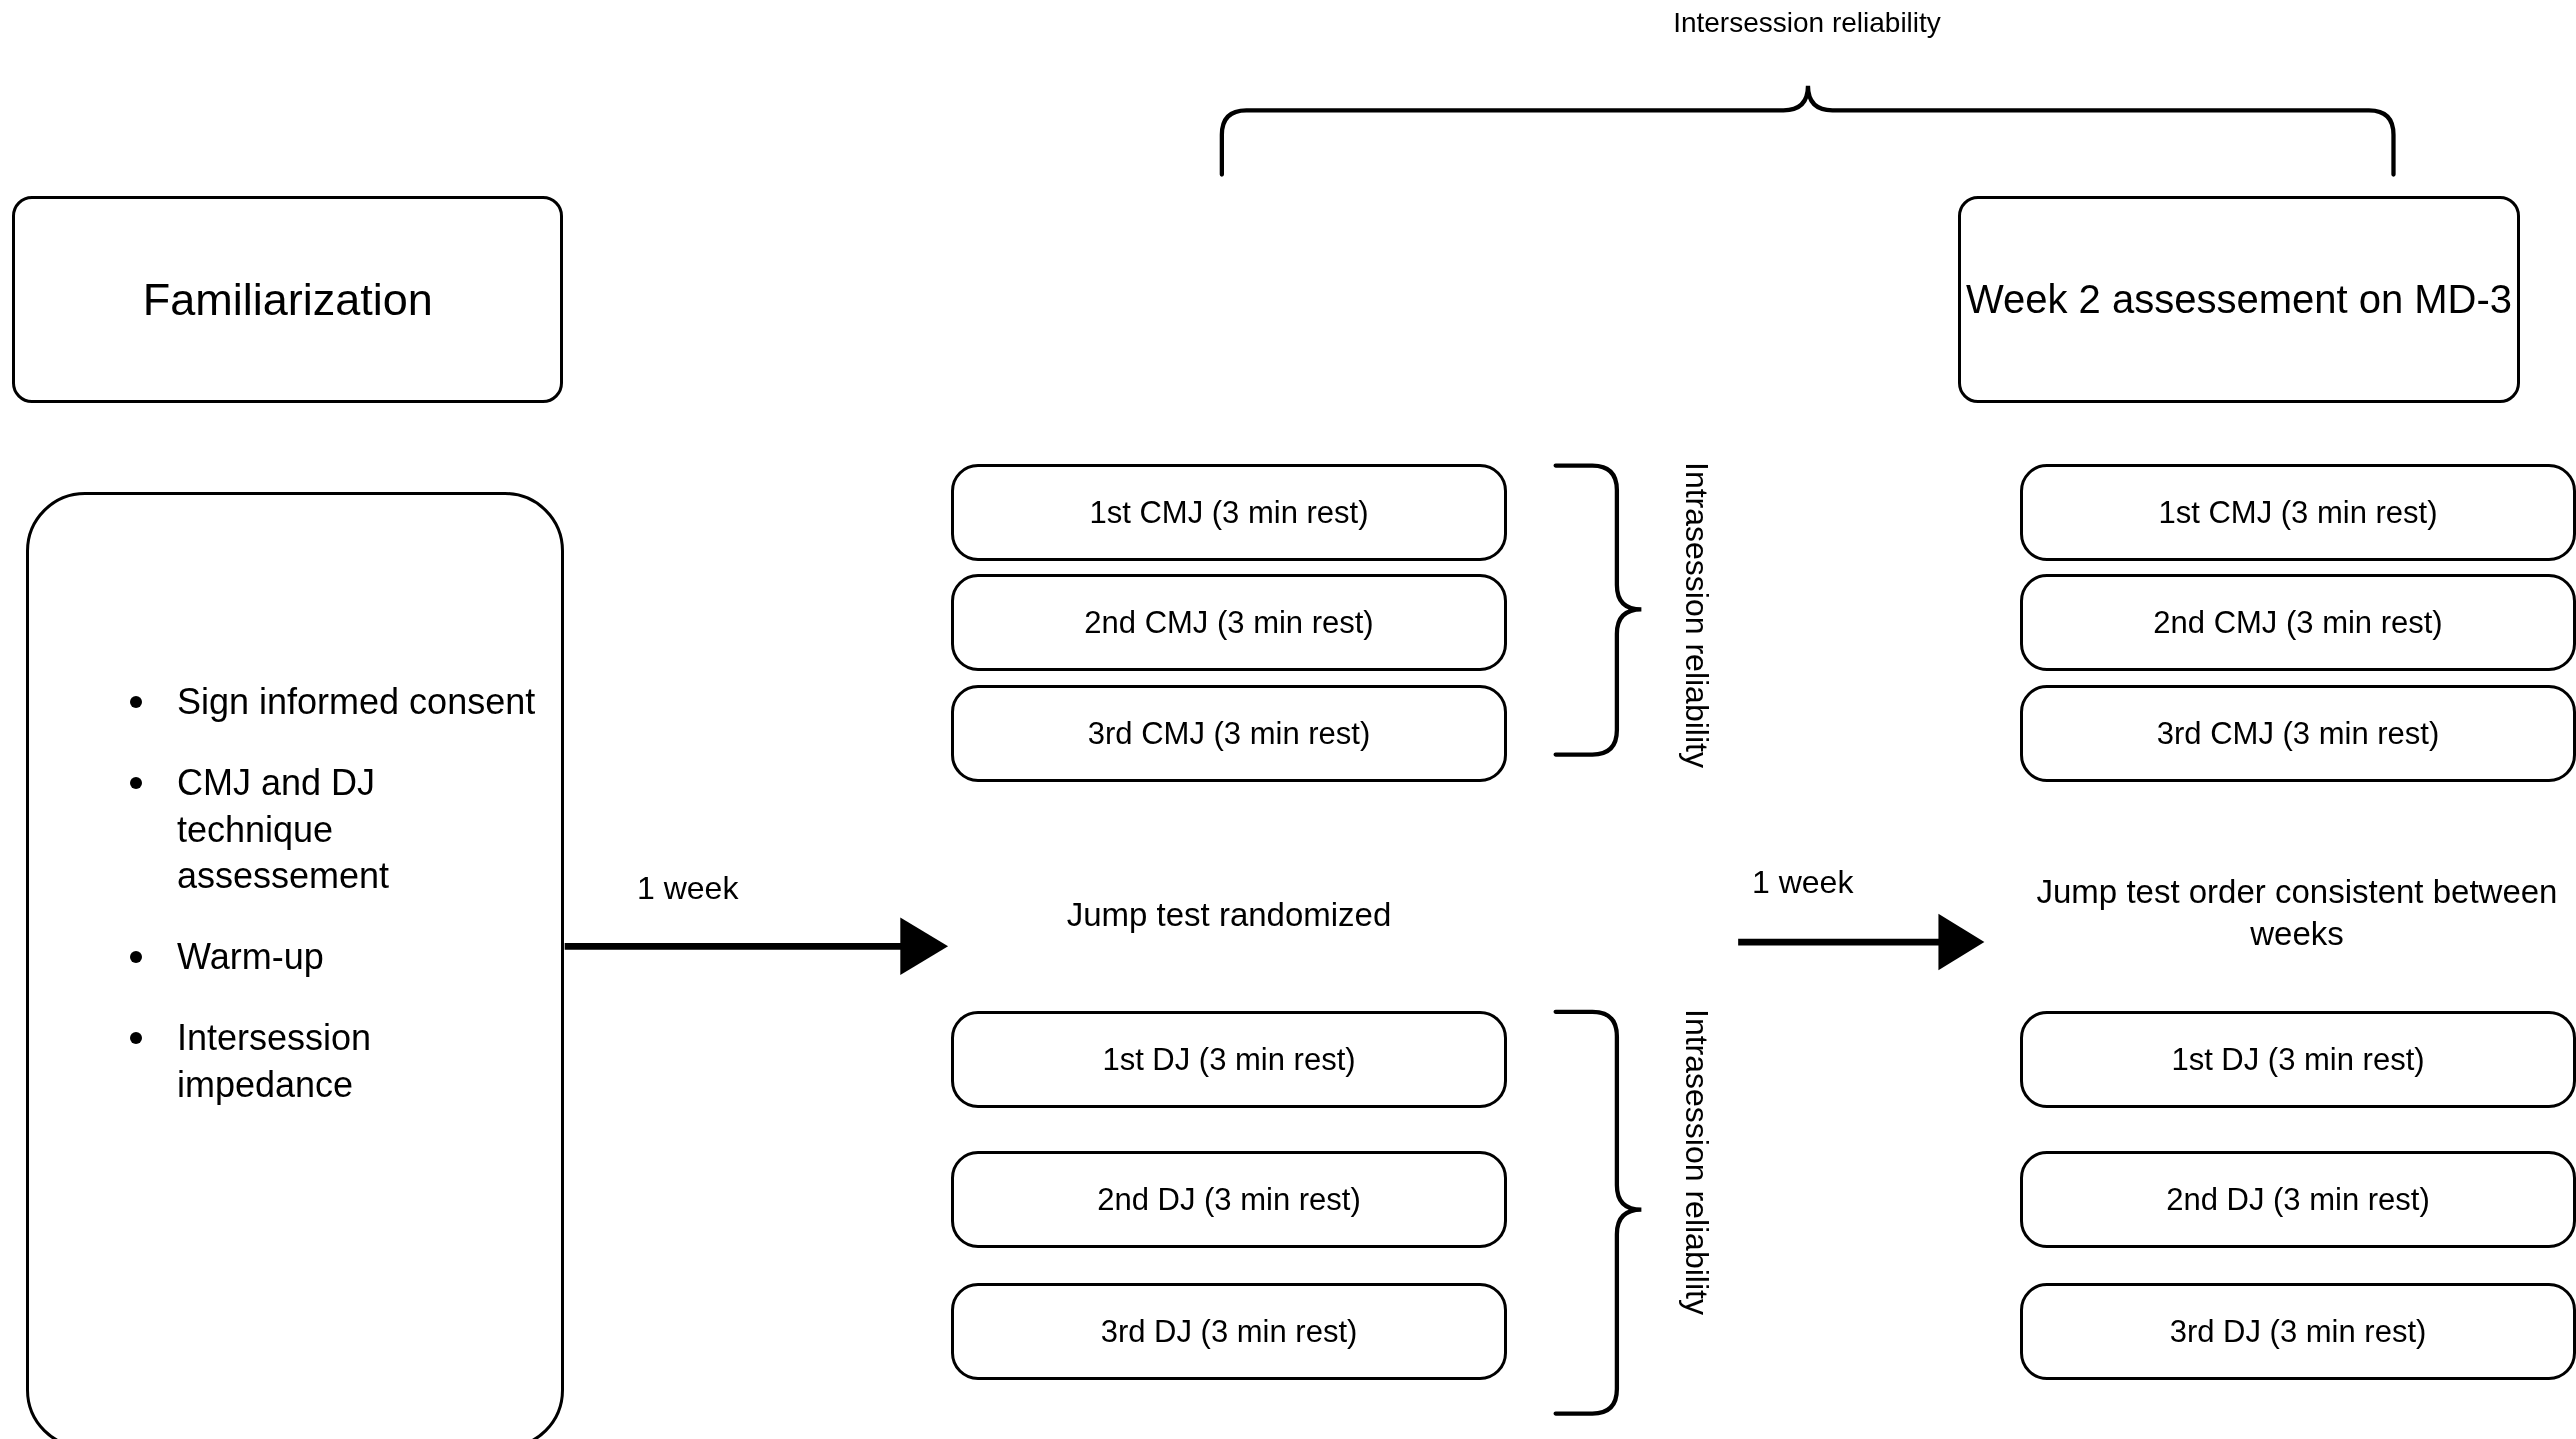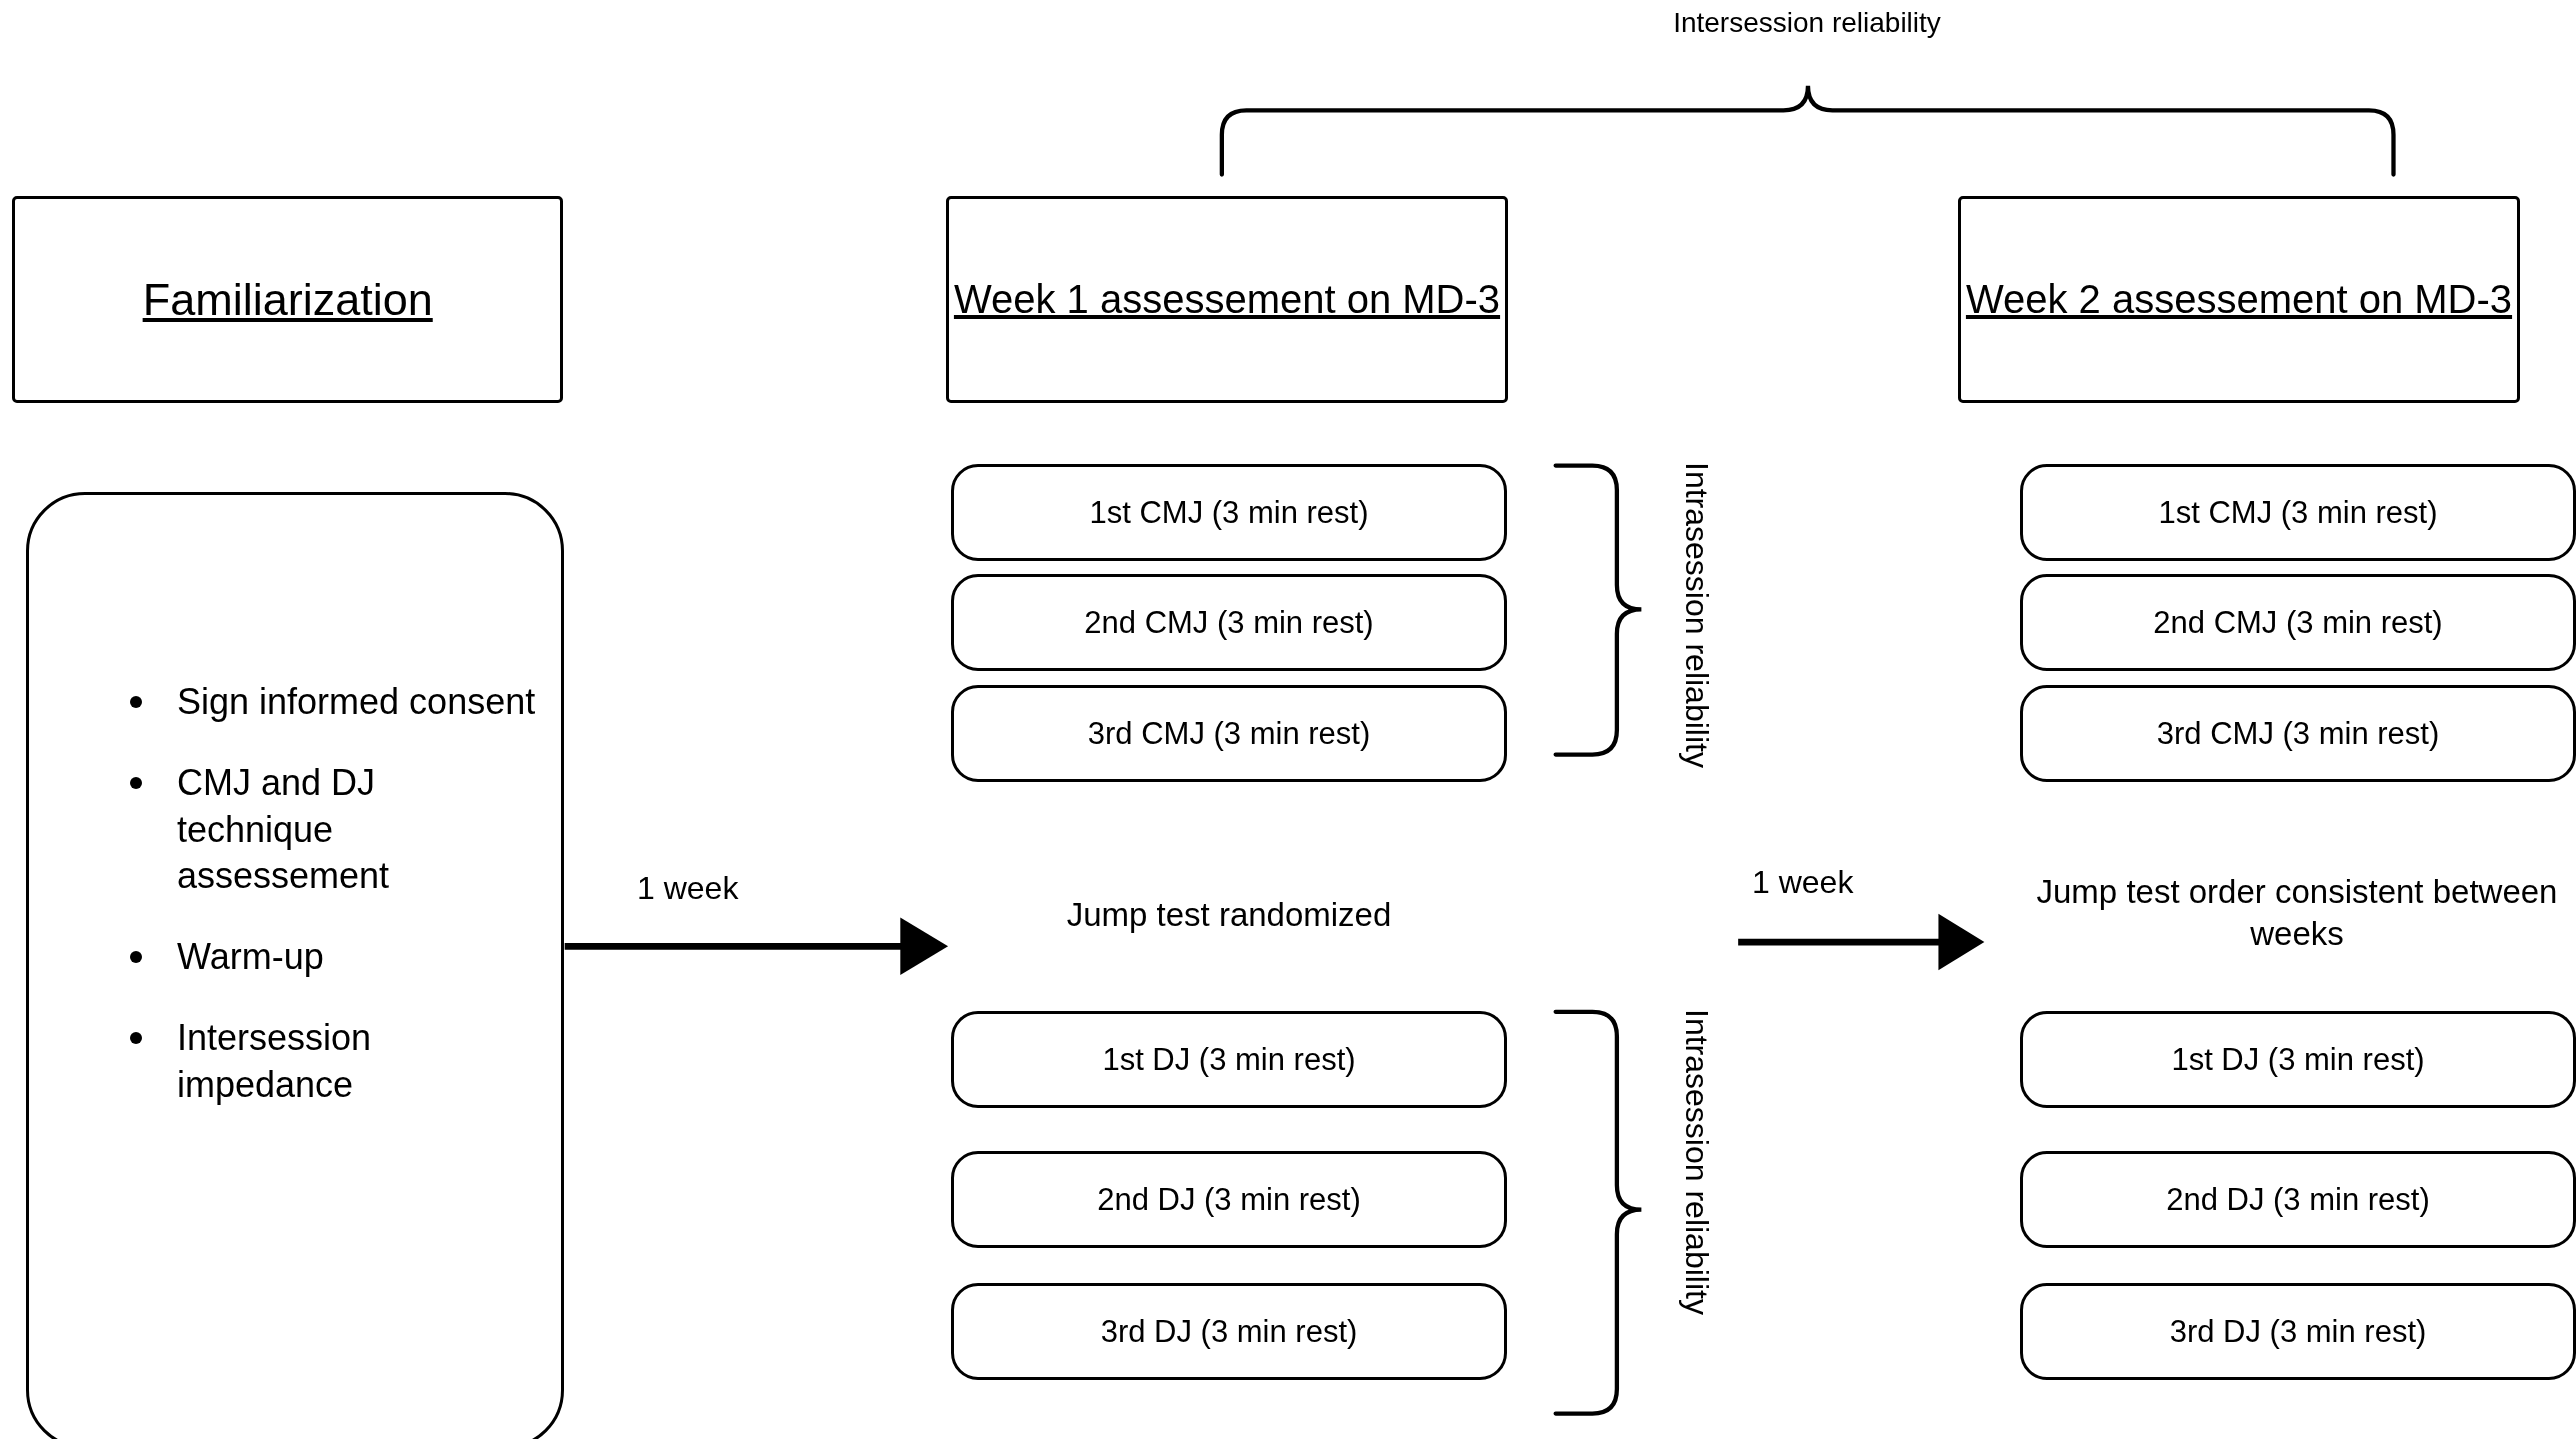--- a/index.html
+++ b/index.html
@@ -22,21 +22,21 @@
   .node {
     position: absolute;
     border: 3.7px solid #000000;
     background: #ffffff;
     display: flex;
     align-items: center;
     justify-content: center;
     text-align: center;
     line-height: 1.28;
   }
-  .node.r-lg  { border-radius: 5px; text-decoration: underline; }
+  .node.r-lg  { border-radius: 20px; }
 
   
   #familiarization {
     left: 12.2px; top: 196px; width: 551px; height: 207px;
     font-size: 45px;
   }
   #prep-box {
     left: 26px; top: 492px; width: 538px; height: 957px;
     border-radius: 59px;
     display: block;
@@ -156,23 +156,20 @@
 
   <div class="node" id="prep-box">
     <ul id="prep-list">
       <li>Sign informed consent</li>
       <li>CMJ and DJ technique assessement</li>
       <li>Warm-up</li>
       <li>Intersession impedance</li>
     </ul>
   </div>
 
-  <div class="node r-lg week-head" id="week1-head">
-    <span>Week 1 assessement on MD-3</span>
-  </div>
 
   <div class="node r-lg week-head" id="week2-head">
     <span>Week 2 assessement on MD-3</span>
   </div>
 
   <div class="node trial c2" style="top:464px">
     <span>1st CMJ (3 min rest)</span>
   </div>
   <div class="node trial c2" style="top:574px">
     <span>2nd CMJ (3 min rest)</span>

